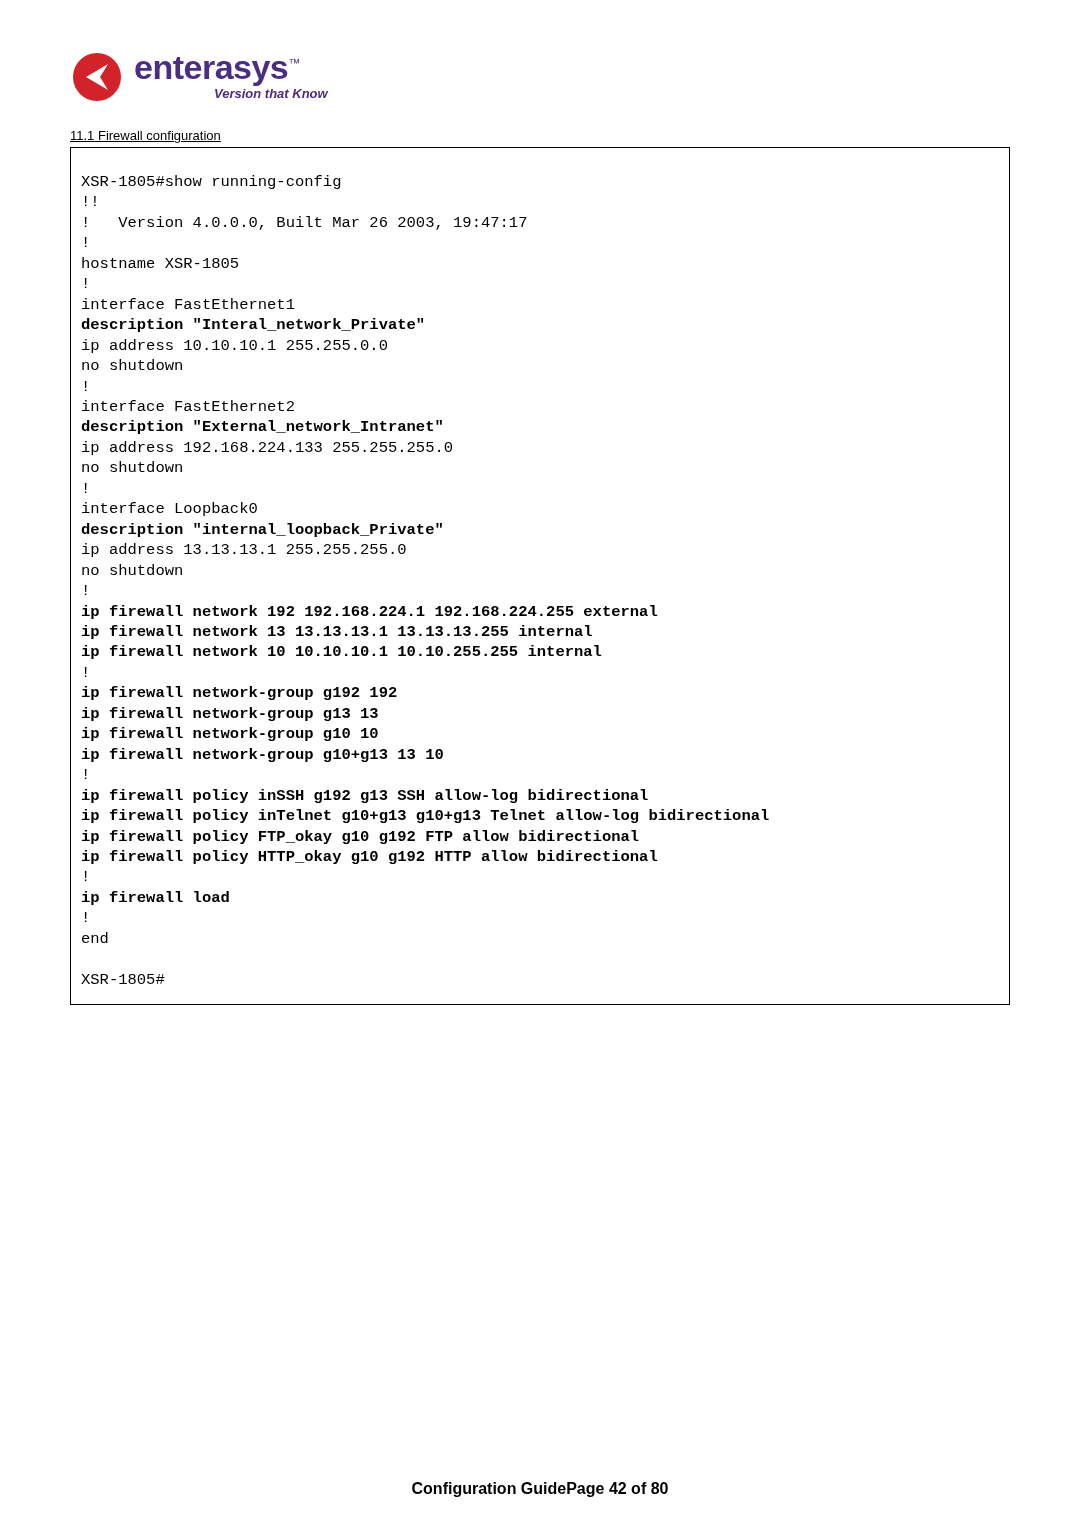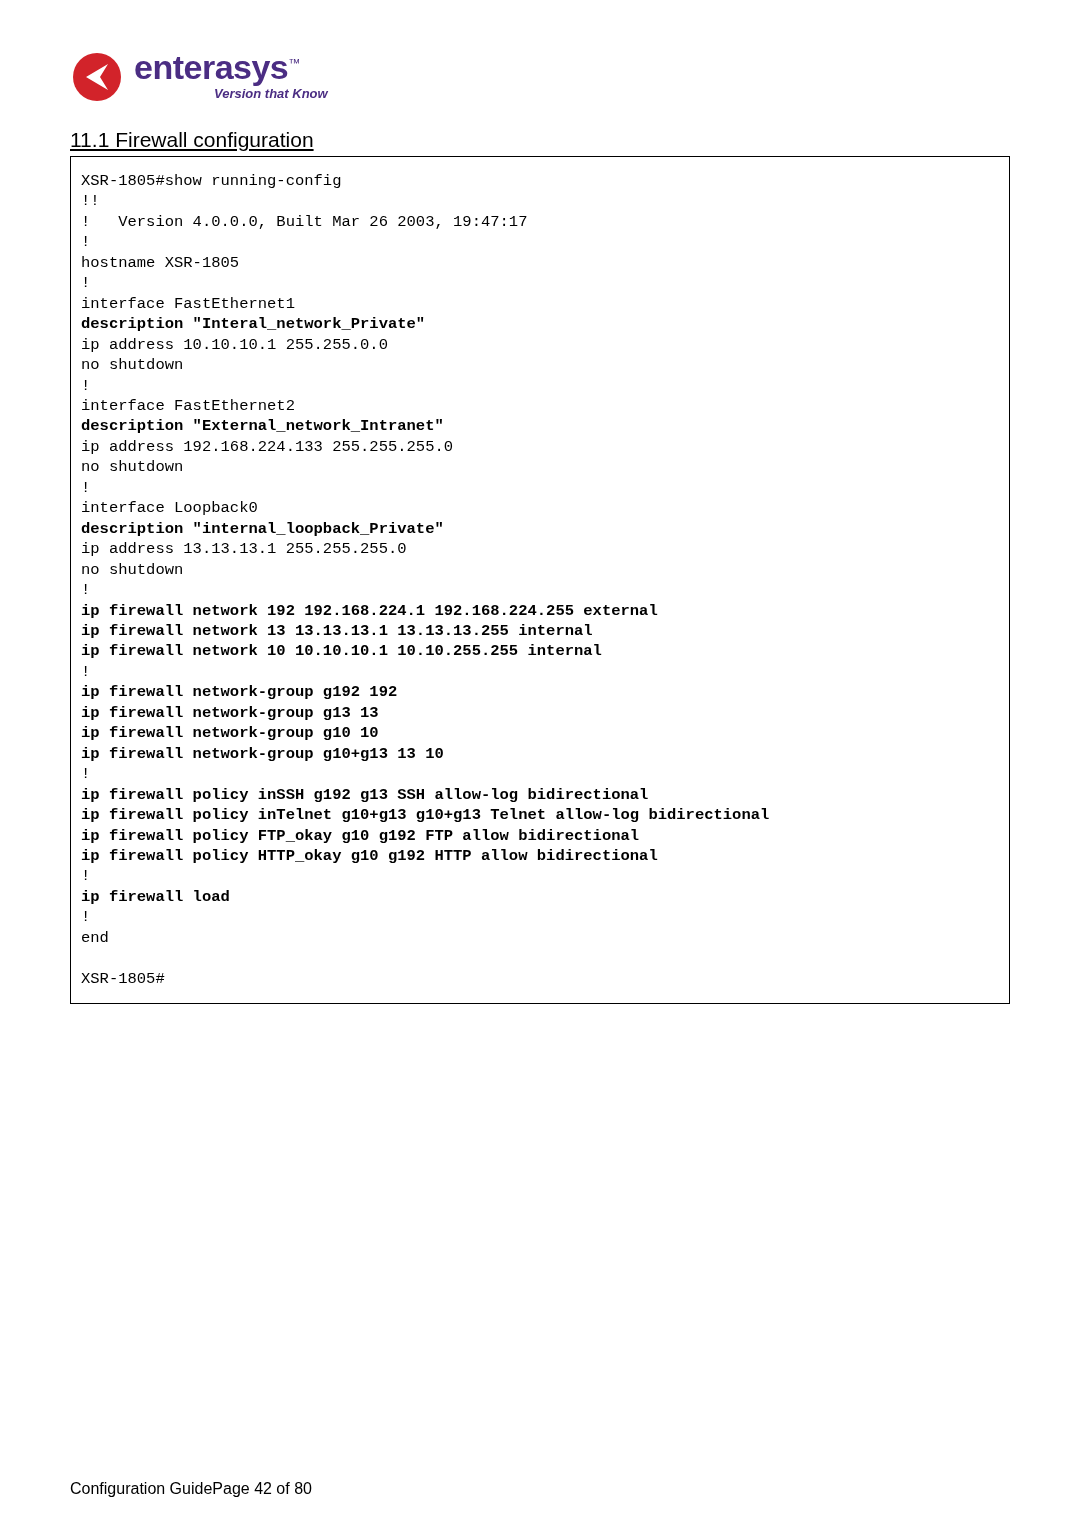--- a/index.html
+++ b/index.html
@@ -49,41 +49,42 @@
   }
   .tagline {
     font-size: 13px;
     color: #4b2d83;
     font-style: italic;
     font-weight: 600;
     margin-top: 2px;
     margin-left: 80px;
   }
   .section-heading {
-    font-size: 21px;
+    font-size: 13px;
     font-weight: 400;
     text-decoration: underline;
     margin: 6px 0 4px 0;
   }
   .code-box {
     border: 1px solid #000;
-    padding: 14px 10px 14px 10px;
+    padding: 24px 10px 14px 10px;
     font-family: "Courier New", Courier, monospace;
     font-size: 15.5px;
     line-height: 1.32;
     white-space: pre;
     overflow: hidden;
   }
   .code-box .b { font-weight: 700; }
   .footer {
     margin-top: auto;
     display: flex;
-    justify-content: flex-start;
+    justify-content: center;
     font-size: 16px;
     padding-top: 14px;
+    font-weight: bold;
   }
 </style>
 </head>
 <body>
 
 <div class="page">
   <div class="logo-row">
     <div class="logo-mark">
       <svg viewBox="0 0 54 54" width="54" height="54">
         <circle cx="27" cy="27" r="24" fill="#d2232a"></circle>

